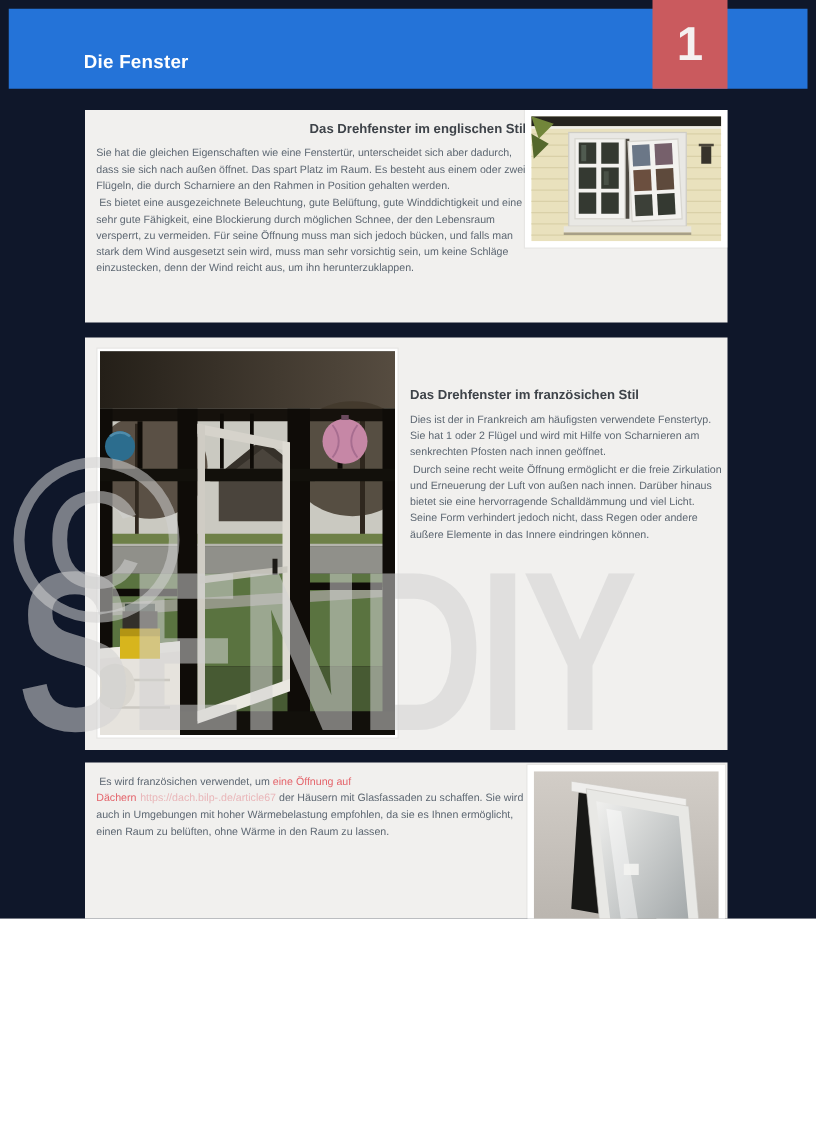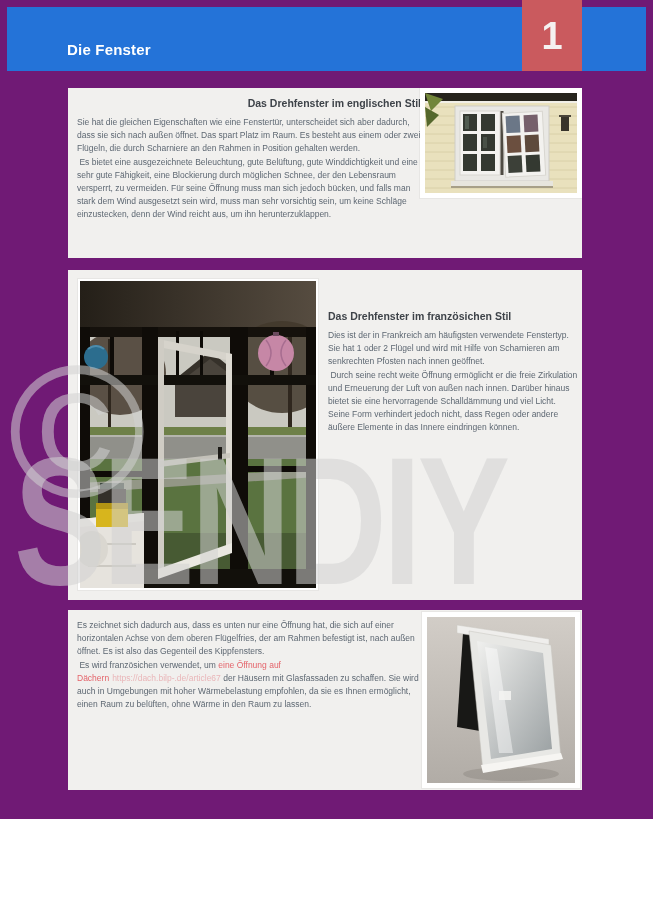--- a/index.html
+++ b/index.html
@@ -1,17 +1,17 @@
 <!DOCTYPE html>
 <html><head>
 <meta charset="utf-8">
 <style>
   html,body{margin:0;padding:0;background:#ffffff;}
   .page{
-    position:relative;width:653px;height:819px;background:#701a75;overflow:hidden;
+    position:relative;width:653px;height:735px;background:#0f172a;overflow:hidden;
     font-family:"Liberation Sans", sans-serif;
   }
   
   .header-bar{position:absolute;left:7px;top:7px;width:639px;height:64px;background:#2473d8;}
   .header-title{position:absolute;left:60px;bottom:13px;color:#ffffff;font-size:15px;font-weight:bold;letter-spacing:.2px;}
   .chapter-box{position:absolute;left:522px;top:0;width:60px;height:71px;background:#ca5a5e;
     display:flex;align-items:center;justify-content:center;}
   .chapter-num{color:#f5f1f1;font-size:38px;font-weight:bold;line-height:1;}
   
   .content{position:absolute;left:68px;top:88px;width:514px;}
@@ -179,21 +179,20 @@
       </div>
       <div class="p2-text body-text">
         <h3 class="sec-title">Das Drehfenster im französichen Stil</h3>
         <p>Dies ist der in Frankreich am häufigsten verwendete Fenstertyp. Sie hat 1 oder 2 Flügel und wird mit Hilfe von Scharnieren am senkrechten Pfosten nach innen geöffnet.</p>
         <p> Durch seine recht weite Öffnung ermöglicht er die freie Zirkulation und Erneuerung der Luft von außen nach innen. Darüber hinaus bietet sie eine hervorragende Schalldämmung und viel Licht. Seine Form verhindert jedoch nicht, dass Regen oder andere äußere Elemente in das Innere eindringen können.</p>
       </div>
     </div>
 
     <div class="panel panel3">
       <div class="p3-text body-text">
-        <p>Es zeichnet sich dadurch aus, dass es unten nur eine Öffnung hat, die sich auf einer horizontalen Achse von dem oberen Flügelfries, der am Rahmen befestigt ist, nach außen öffnet. Es ist also das Gegenteil des Kippfensters.</p>
         <p><span> Es wird französichen verwendet, um </span><a class="link-red">eine Öffnung auf Dächern</a><a class="link-url">https://dach.bilp-.de/article67</a><span> der Häusern mit Glasfassaden zu schaffen. Sie wird auch in Umgebungen mit hoher Wärmebelastung empfohlen, da sie es Ihnen ermöglicht, einen Raum zu belüften, ohne Wärme in den Raum zu lassen.</span></p>
       </div>
       <div class="photo-frame pf3">
         <svg width="148" height="166" viewBox="0 0 148 166">
           <defs>
             <linearGradient id="wall3" x1="0" y1="0" x2="0" y2="1">
               <stop offset="0" stop-color="#d2cdc7"></stop>
                 <stop offset="1" stop-color="#b1aca6"></stop>
             </linearGradient>
             <linearGradient id="glass3" x1="0" y1="0" x2="1" y2="1">

